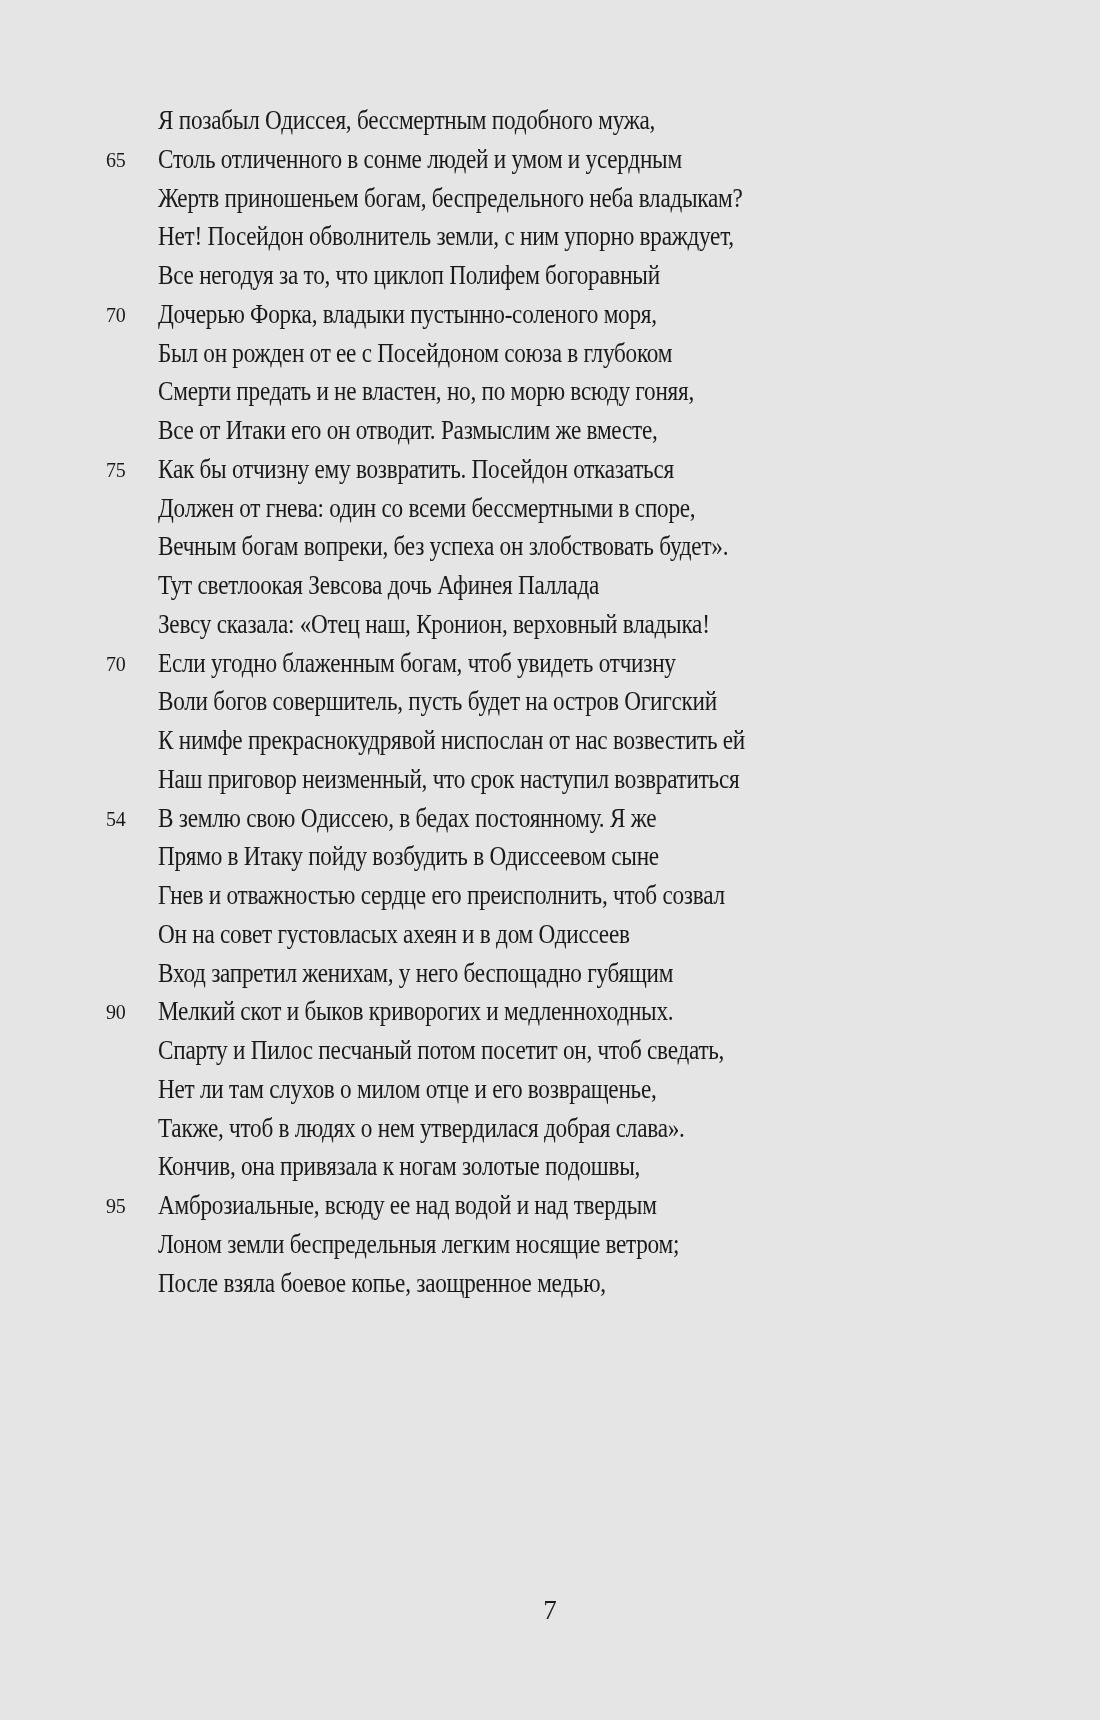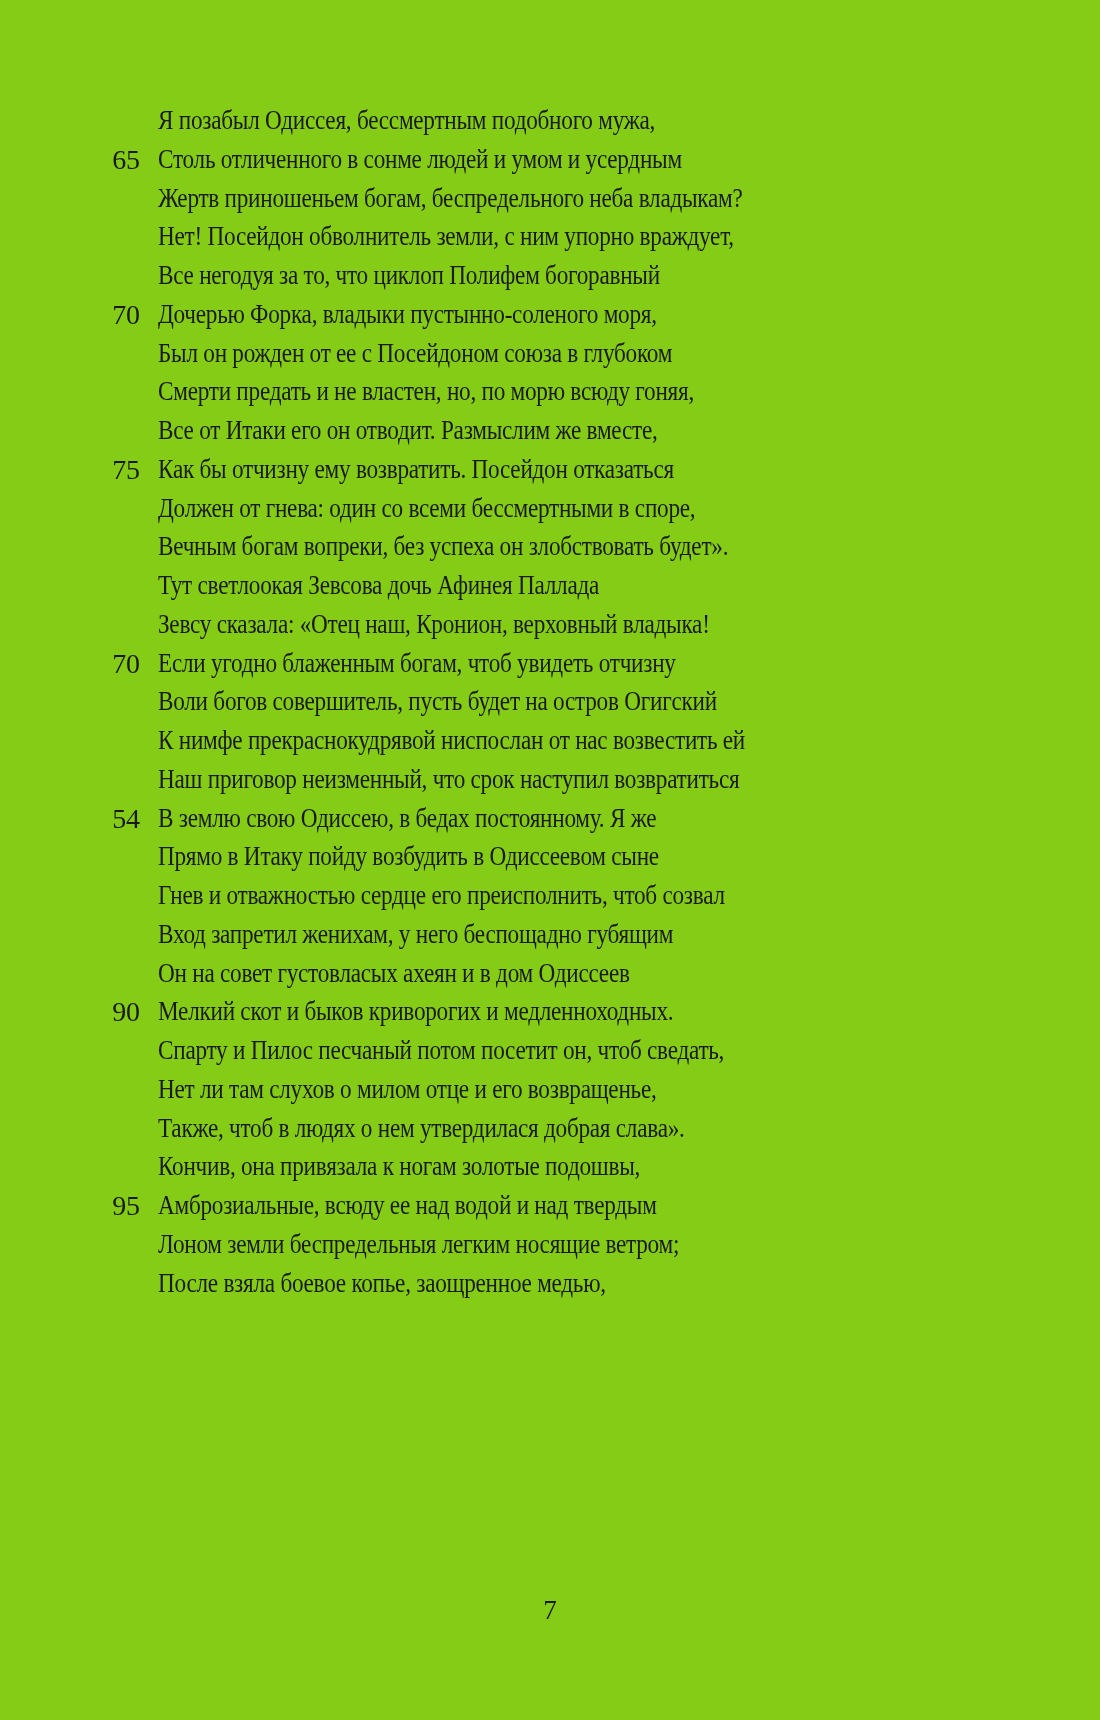--- a/index.html
+++ b/index.html
@@ -1,32 +1,31 @@
 <!DOCTYPE html>
 <html><head>
 <meta charset="utf-8">
 <style>
   html, body { margin: 0; padding: 0; background: #ffffff; }
   body { width: 1100px; height: 1720px; position: relative; overflow: hidden; }
   .page {
     position: absolute; left: 0; top: 0; width: 1100px; height: 1720px;
-    background: #84cc16; color: #1a1a1a;
+    background: #e5e5e5; color: #1a1a1a;
     font-family: "Liberation Serif", "DejaVu Serif", serif;
   }
   .verse {
     position: absolute; left: 0; top: 101px; width: 1100px;
   }
   .line {
     position: relative; height: 38.75px; line-height: 38.75px;
     font-size: 27px; letter-spacing: -0.3px; white-space: nowrap;
   }
   .line-num {
     position: absolute; left: 106px; top: 1px; width: 40px;
-    font-size: 28px;
-    text-align: center;
+    font-size: 20px;
   }
   .line-text {
     position: absolute; left: 158px; top: 0;
     transform: scaleX(0.86); transform-origin: left center;
   }
   .page-num {
     position: absolute; left: 0; width: 1100px; top: 1590px;
     text-align: center; font-size: 27px; line-height: 40px;
   }
 </style>
@@ -114,25 +113,25 @@
     <div class="line">
         <span class="line-num"></span>
         <span class="line-text">Прямо в Итаку пойду возбудить в Одиссеевом сыне</span>
       </div>
     <div class="line">
         <span class="line-num"></span>
         <span class="line-text">Гнев и отважностью сердце его преисполнить, чтоб созвал</span>
       </div>
     <div class="line">
         <span class="line-num"></span>
-        <span class="line-text">Вход запретил женихам, у него беспощадно губящим</span>
+        <span class="line-text">Он на совет густовласых ахеян и в дом Одиссеев</span>
       </div>
     <div class="line">
         <span class="line-num"></span>
-        <span class="line-text">Он на совет густовласых ахеян и в дом Одиссеев</span>
+        <span class="line-text">Вход запретил женихам, у него беспощадно губящим</span>
       </div>
     <div class="line">
         <span class="line-num">90</span>
         <span class="line-text">Мелкий скот и быков криворогих и медленноходных.</span>
       </div>
     <div class="line">
         <span class="line-num"></span>
         <span class="line-text">Спарту и Пилос песчаный потом посетит он, чтоб сведать,</span>
       </div>
     <div class="line">

